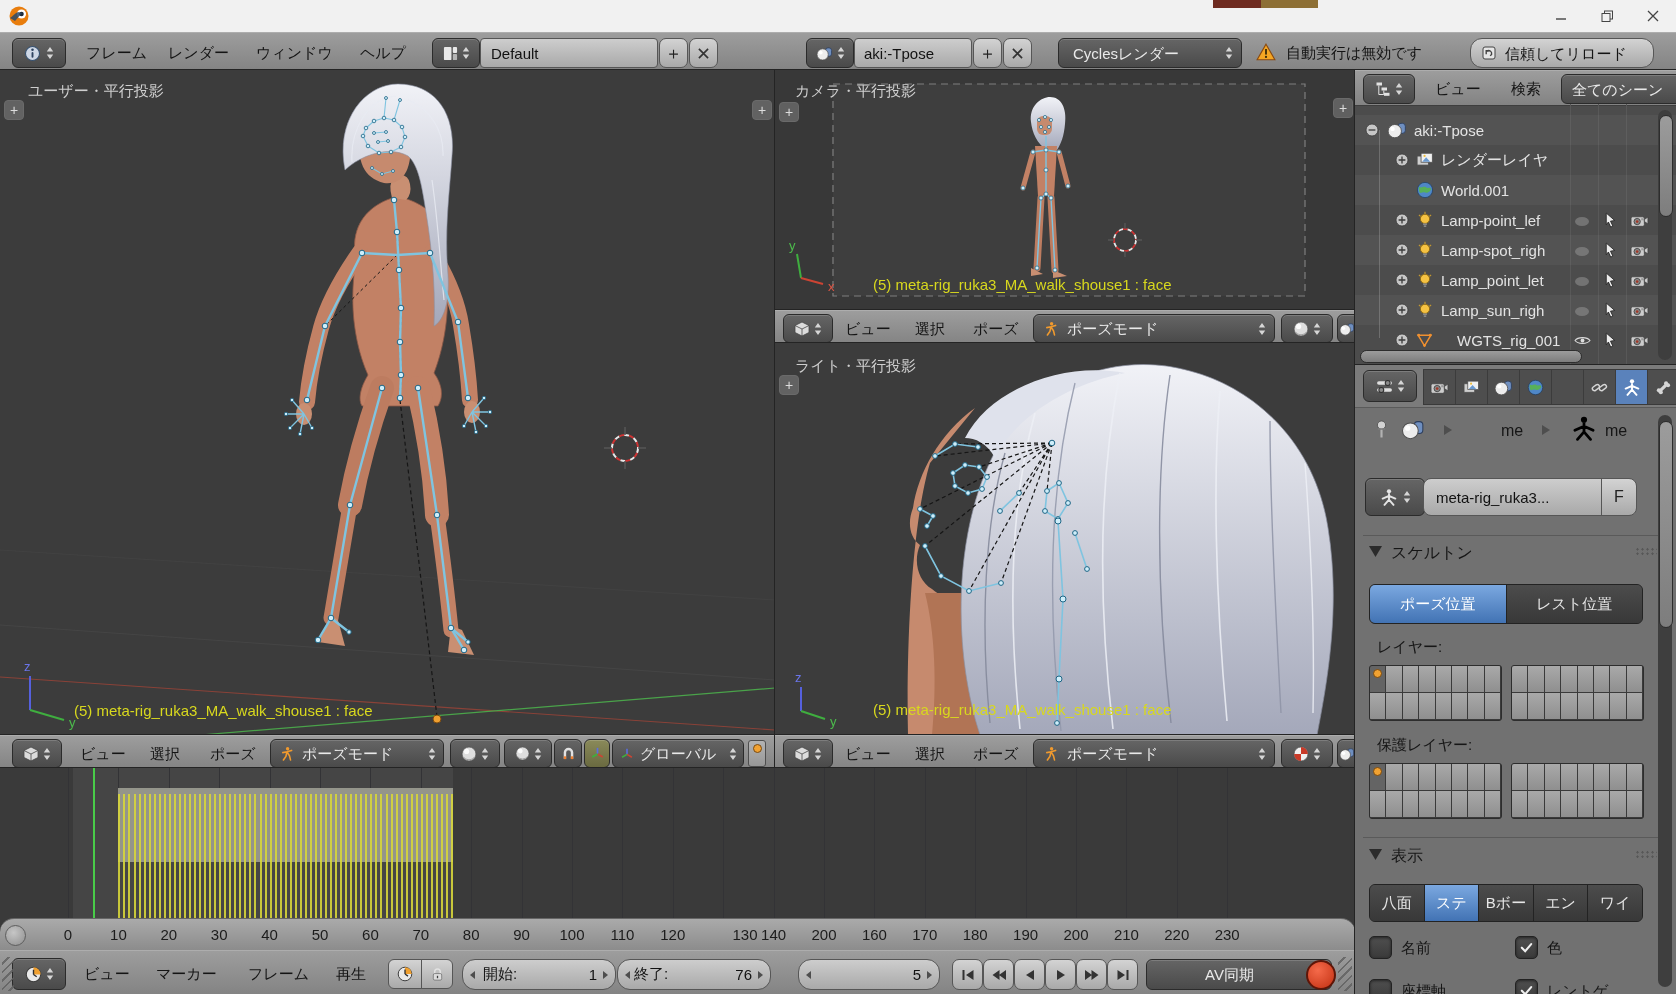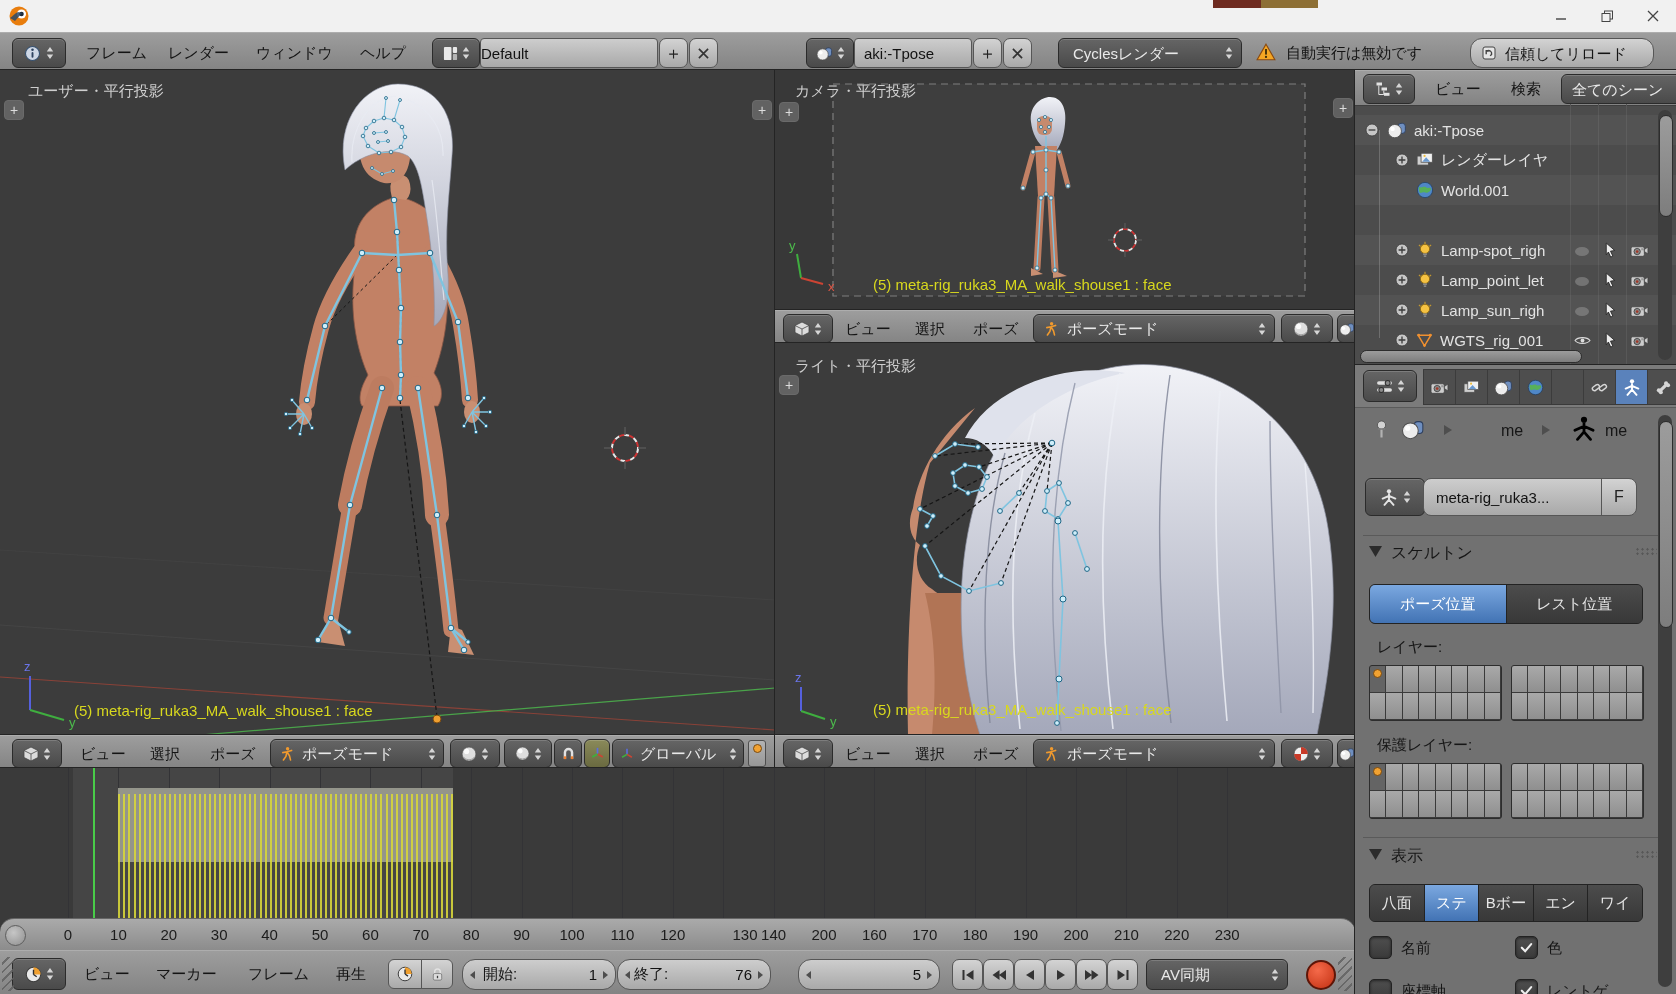--- a/index.html
+++ b/index.html
@@ -257,21 +257,21 @@
     <div class="a menu" style="left:360px;top:12px;">ヘルプ</div>
     <div class="a dk" style="left:432px;top:5px;width:46px;height:28px;justify-content:center;gap:4px;">
       <svg width="15" height="15">
           <use href="#s-grid"></use>
         </svg>
       <svg class="updn" width="8" height="14">
           <use href="#s-updn"></use>
         </svg>
     </div>
     <div class="a fld" style="left:480px;top:5px;width:176px;height:28px;border-radius:4px;">
-      <span style="">Default</span>
+      <span style="margin-left:10px;">Default</span>
     </div>
     <div class="a rbtn" style="left:659px;top:5px;width:27px;height:28px;font-size:17px;">＋</div>
     <div class="a rbtn" style="left:689px;top:5px;width:27px;height:28px;">
         <svg width="11" height="11" viewBox="0 0 12 12">
           <path d="M1 1l10 10M11 1 1 11" stroke="#333" stroke-width="1.8"></path>
         </svg>
       </div>
     <div class="a dk" style="left:806px;top:5px;width:46px;height:28px;justify-content:center;gap:4px;">
       <svg width="17" height="15">
           <use href="#s-ball"></use>
@@ -898,21 +898,21 @@
       <div class="a rbtn" style="left:1076px;top:8px;width:29px;height:29px;">
           <svg width="16" height="12" style="color:#333">
             <use href="#s-pb5"></use>
           </svg>
         </div>
       <div class="a rbtn" style="left:1107px;top:8px;width:29px;height:29px;">
           <svg width="16" height="12" style="color:#333">
             <use href="#s-pb6"></use>
           </svg>
         </div>
-      <div class="a dk" style="left:1146px;top:8px;width:140px;height:29px;">
+      <div class="a dk" style="left:1146px;top:8px;width:140px;height:29px;padding-left:44px;">
         <span class="wmenu" style="margin-left:14px;flex:1;">AV同期</span>
         <svg class="updn" width="8" height="14" style="margin-right:8px;">
             <use href="#s-updn"></use>
           </svg>
       </div>
       <div class="a" style="left:1306px;top:9px;width:26px;height:26px;border-radius:50%;background:radial-gradient(circle at 38% 32%,#f56a4a,#c23012);border:2px solid #5e1608;"></div>
       <div class="grip" style="left:1338px;top:6px;width:14px;height:34px;"></div>
       <div class="grip" style="left:2px;top:6px;width:12px;height:34px;"></div>
     </div>
   </div>
@@ -956,20 +956,36 @@
           <use href="#s-rlayers"></use>
         </svg>
       <span style="margin-left:7px;">レンダーレイヤ</span>
     </div>
     <div class="orow" style="top:105px;background:rgba(255,255,255,.04);">
       <svg width="18" height="18" style="margin-left:61px;">
           <use href="#s-globe"></use>
         </svg>
       <span style="margin-left:7px;">World.001</span>
     </div>
+    <div class="orow" style="top:135px;">
+      <svg width="14" height="14" style="margin-left:40px;">
+          <use href="#s-plusc"></use>
+        </svg>
+      <svg width="18" height="18" style="margin-left:7px;">
+          <use href="#s-lamp"></use>
+        </svg>
+      <span style="margin-left:7px;">Lamp-point_lef</span>
+      <div class="a" style="left:220px;margin-top:2px;width:14px;height:9px;border-radius:50%;background:#9a9a9a;opacity:.5;"></div>
+      <svg class="a" style="left:247px;" width="17" height="17">
+          <use href="#s-ptr"></use>
+        </svg>
+      <svg class="a" style="left:275px;" width="19" height="15">
+          <use href="#s-cam"></use>
+        </svg>
+    </div>
     <div class="orow" style="top:165px;background:rgba(255,255,255,.04);">
       <svg width="14" height="14" style="margin-left:40px;">
           <use href="#s-plusc"></use>
         </svg>
       <svg width="18" height="18" style="margin-left:7px;">
           <use href="#s-lamp"></use>
         </svg>
       <span style="margin-left:7px;">Lamp-spot_righ</span>
       <div class="a" style="left:220px;margin-top:2px;width:14px;height:9px;border-radius:50%;background:#9a9a9a;opacity:.5;"></div>
       <svg class="a" style="left:247px;" width="17" height="17">
@@ -1011,21 +1027,21 @@
           <use href="#s-cam"></use>
         </svg>
     </div>
     <div class="orow" style="top:255px;">
       <svg width="14" height="14" style="margin-left:40px;">
           <use href="#s-plusc"></use>
         </svg>
       <svg width="17" height="17" style="margin-left:7px;">
           <use href="#s-wgt"></use>
         </svg>
-      <span style="margin-left:7px;">WGTS_rig_001</span>
+      <span style="margin-left:24px;">WGTS_rig_001</span>
       <svg class="a" style="left:219px;" width="17" height="11">
           <use href="#s-eye"></use>
         </svg>
       <svg class="a" style="left:247px;" width="17" height="17">
           <use href="#s-ptr"></use>
         </svg>
       <svg class="a" style="left:275px;" width="19" height="15">
           <use href="#s-cam"></use>
         </svg>
     </div>

